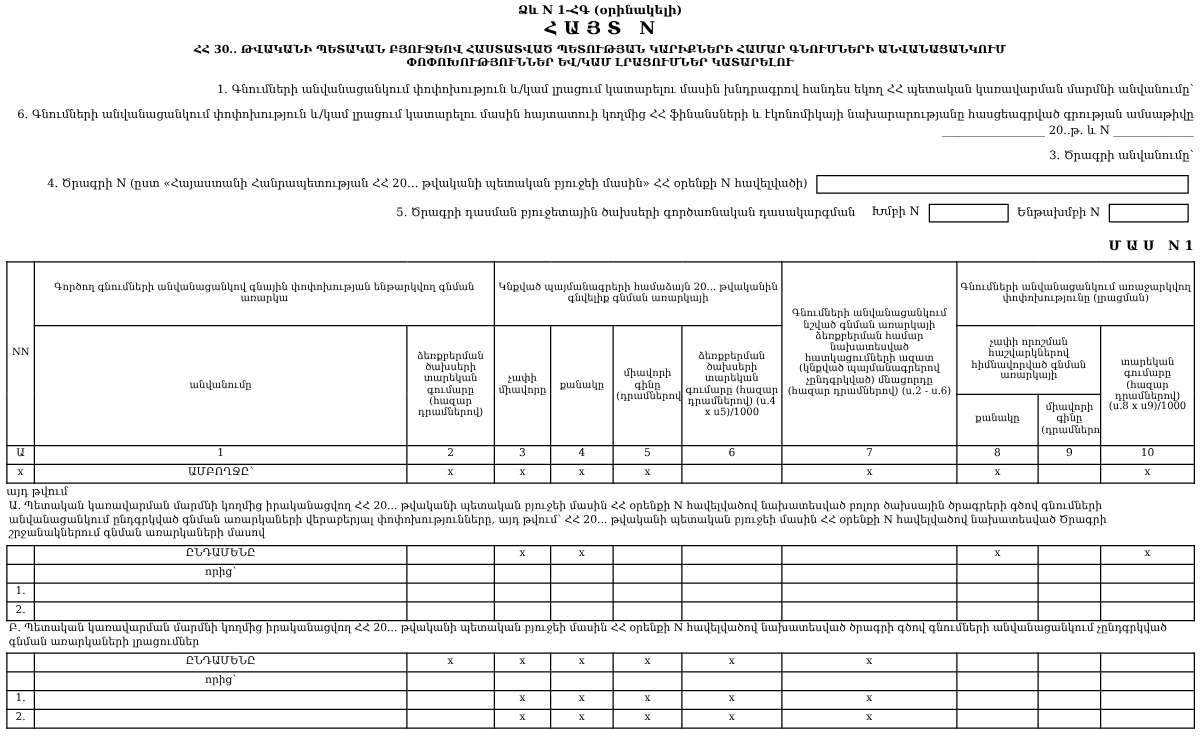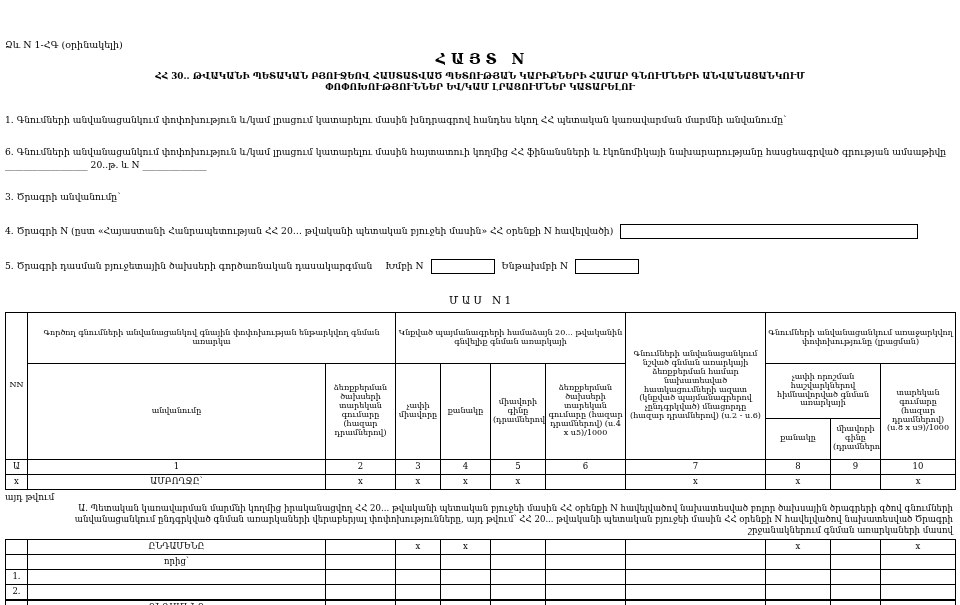--- a/index.html
+++ b/index.html
@@ -3,44 +3,44 @@
 <meta charset="utf-8">
 <style>
   html, body { margin: 0; padding: 0; }
   body {
     width: 960px; height: 605px;
     background: #ffffff; color: #000000;
     font-family: "DejaVu Serif", "DejaVu Sans", serif;
     overflow: hidden;
   }
   .page { padding: 3px 5px 0 5px; }
-  .form-code { text-align: left; font-weight: normal; font-size: 9.5px; margin-top: 36px; }
+  .form-code { text-align: center; font-weight: bold; font-size: 9.5px; }
   .title { text-align: center; font-weight: bold; font-size: 14px; margin-top: 1px; white-space: pre; }
   .subtitle { text-align: center; font-weight: bold; font-size: 8.8px; margin-top: 4px; line-height: 1.3; }
   .items { margin-top: 7px; font-size: 9.2px; }
-  .items p { margin: 20px 0; line-height: 1.35; }
+  .items p { margin: 8px 0; line-height: 1.35; text-align: right; }
   .fill-box { display: inline-block; border: 1px solid #000; height: 13px; vertical-align: middle; margin: 0 4px; }
   .box-wide { width: 296px; }
   .box-small { width: 62px; }
   .gap { margin-left: 10px; }
-  .part-title { text-align: center; font-weight: normal; font-size: 10.5px; margin: 13px 0 6px 0; white-space: pre; }
+  .part-title { text-align: right; font-weight: bold; font-size: 10.5px; margin: 13px 0 6px 0; white-space: pre; }
   table.grid { border-collapse: collapse; table-layout: fixed; width: 950px; }
   table.grid th, table.grid td {
     border: 1px solid #000;
     font-weight: normal; font-size: 8px; line-height: 1.12;
     text-align: center; vertical-align: middle;
     padding: 1px 2px; overflow: hidden;
   }
   .h1 th { height: 48px; }
   .h2 th { height: 52px; }
   .h3 th { height: 38px; }
   tbody[data-rows] tr { height: 15px; }
   tbody[data-rows] td { font-size: 8.5px; }
   .sep { text-align: left; font-size: 9px; margin: 2px 0 1px 0; }
-  .section-head { text-align: right; font-size: 8.6px; line-height: 1.32; margin: 1px 2px 2px 2px; }
+  .section-head { text-align: left; font-size: 8.6px; line-height: 1.32; margin: 1px 2px 2px 2px; }
 </style>
 </head>
 <body>
 
 <div class="page">
 
   <div class="form-code">Ձև N 1-ՀԳ (օրինակելի)</div>
   <div class="title">Հ Ա Յ Տ   N</div>
   <div class="subtitle">
     <div>ՀՀ 30.. ԹՎԱԿԱՆԻ ՊԵՏԱԿԱՆ ԲՅՈՒՋԵՈՎ ՀԱՍՏԱՏՎԱԾ ՊԵՏՈՒԹՅԱՆ ԿԱՐԻՔՆԵՐԻ ՀԱՄԱՐ ԳՆՈՒՄՆԵՐԻ ԱՆՎԱՆԱՑԱՆԿՈՒՄ</div>
@@ -204,20 +204,21 @@
           <td></td>
           <td></td>
           <td></td>
           <td></td>
           <td></td>
           <td></td>
         </tr>
       </tbody>
   </table>
 
+  <div class="section-head">Բ. Պետական կառավարման մարմնի կողմից իրականացվող ՀՀ 20... թվականի պետական բյուջեի մասին ՀՀ օրենքի N    հավելվածով նախատեսված ծրագրի գծով գնումների անվանացանկում չընդգրկված գնման առարկաների լրացումներ</div>
 
   <table class="grid">
     <colgroup>
       <col style="width:22px">
         <col style="width:298px">
         <col style="width:70px">
         <col style="width:45px">
       <col style="width:50px">
         <col style="width:55px">
         <col style="width:80px">

